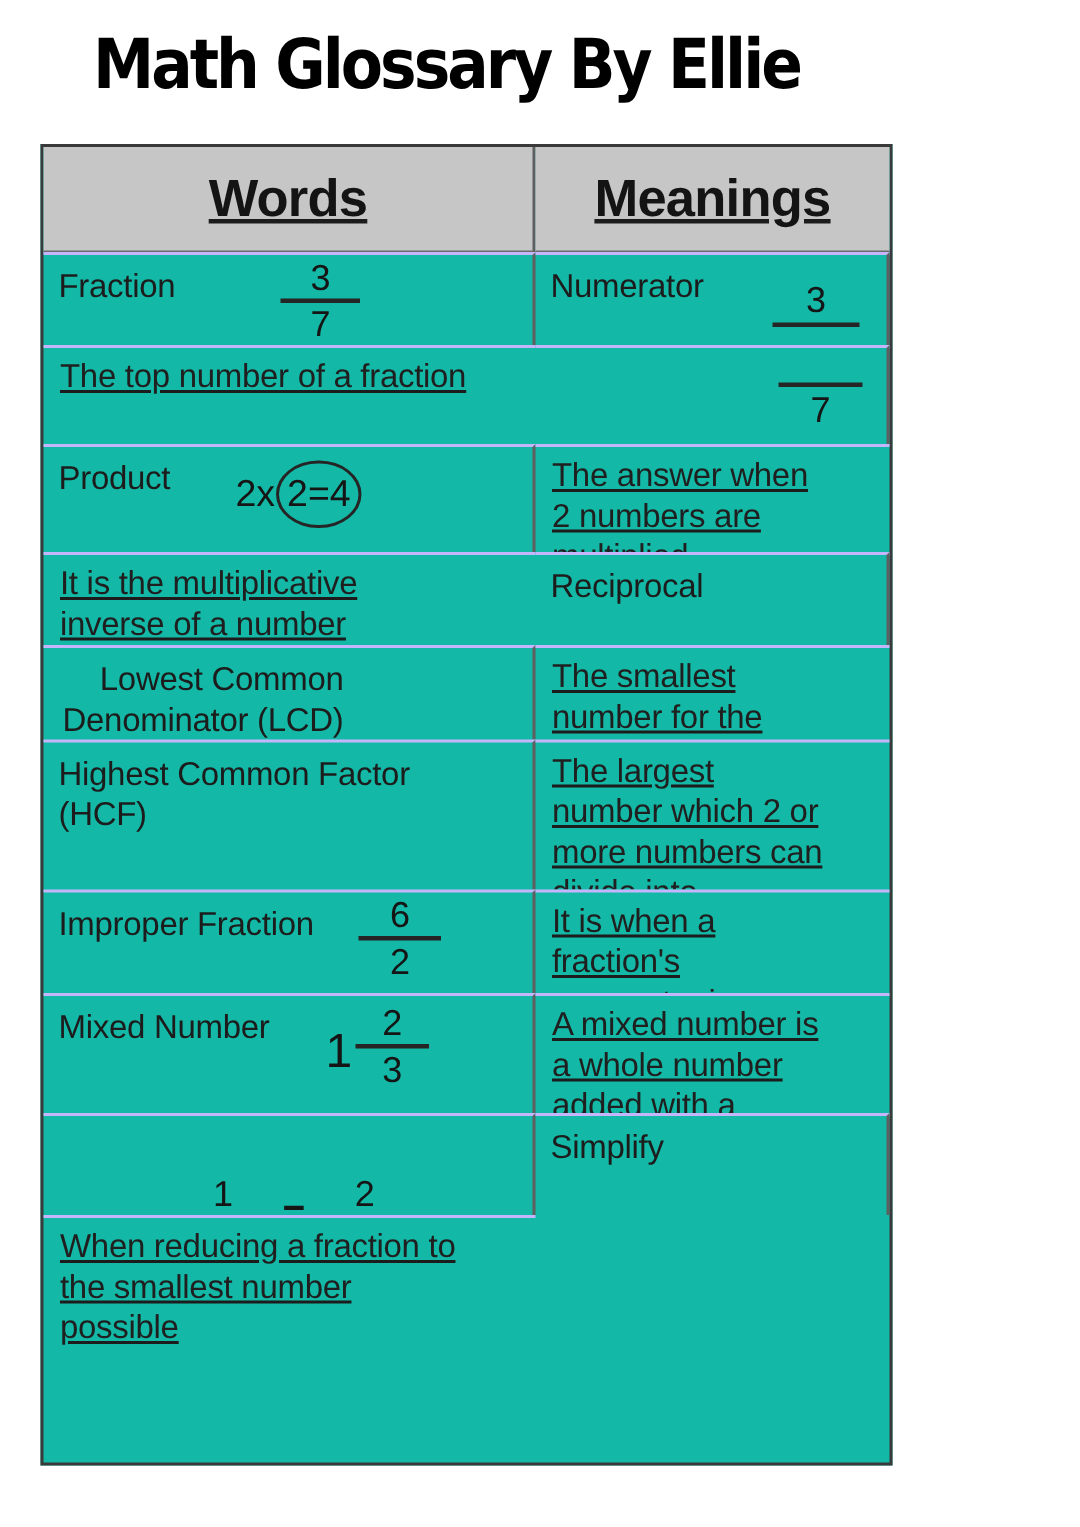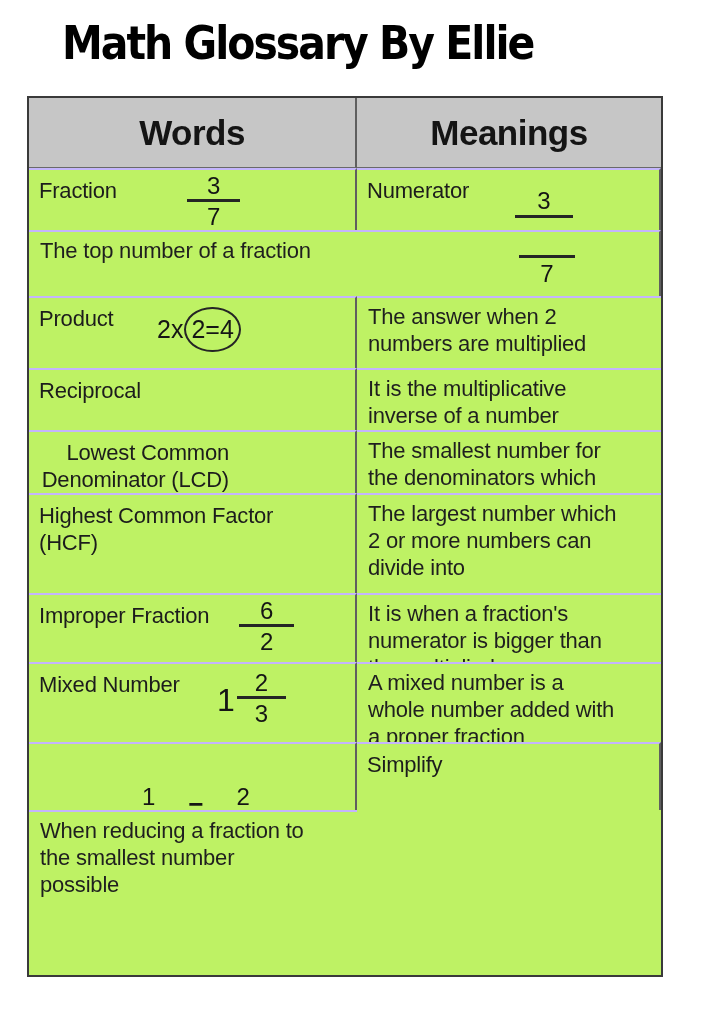--- a/index.html
+++ b/index.html
@@ -13,26 +13,27 @@
   }
   .title{
     position:absolute;left:62px;top:16px;margin:0;
     font-family:"DejaVu Sans","Liberation Sans",sans-serif;
     font-size:41px;font-weight:bold;letter-spacing:-2px;
     color:#000;transform:scaleY(1.12);transform-origin:top left;
     white-space:nowrap;
   }
   .glossary-table{
     position:absolute;left:27px;top:96px;
-    width:636px;box-sizing:border-box;
+    width:568px;box-sizing:border-box;
     border:2px solid #3a3a3a;
     display:grid;
     grid-template-columns:328px 1fr;
     grid-template-rows:70px 62px 66px 72px 62px 63px 100px 69px 80px 68px 100px 65px;
-    background:#bef264;
+    background:#14b8a6;
+    text-decoration:underline;
   }
   .cell{box-sizing:border-box;overflow:hidden;position:relative;}
   .header-cell{
     background:#c6c6c6;
     display:flex;align-items:center;justify-content:center;
     font-size:35px;font-weight:bold;color:#141414;
     border-bottom:1px solid #6a6a6a;
     letter-spacing:-0.5px;
   }
   .header-cell.words{border-right:2px solid #5f5f5f;}
@@ -91,24 +92,24 @@
   <div class="cell body-cell term-cell">
     <span class="ex ex-r3 den-only">7</span>
   </div>
 
   <div class="cell body-cell term-cell">
     <span class="term-text">Product</span>
     <span class="ex ex-r4"><span>2x</span><span class="circled">2=4</span></span>
   </div>
   <div class="cell body-cell meaning-cell">The answer when 2 numbers are multiplied</div>
 
+  <div class="cell body-cell meaning-cell">It is the multiplicative inverse of a number</div>
   <div class="cell body-cell term-cell">
     <span class="term-text">Reciprocal</span>
   </div>
-  <div class="cell body-cell meaning-cell">It is the multiplicative inverse of a number</div>
 
   <div class="cell body-cell term-cell">
     <span class="term-text term-narrow-lcd">Lowest Common Denominator (LCD)</span>
   </div>
   <div class="cell body-cell meaning-cell">The smallest number for the denominators which can divide exactly into the same number</div>
 
   <div class="cell body-cell term-cell">
     <span class="term-text term-narrow-hcf">Highest Common Factor (HCF)</span>
   </div>
   <div class="cell body-cell meaning-cell">The largest number which 2 or more numbers can divide into</div>

